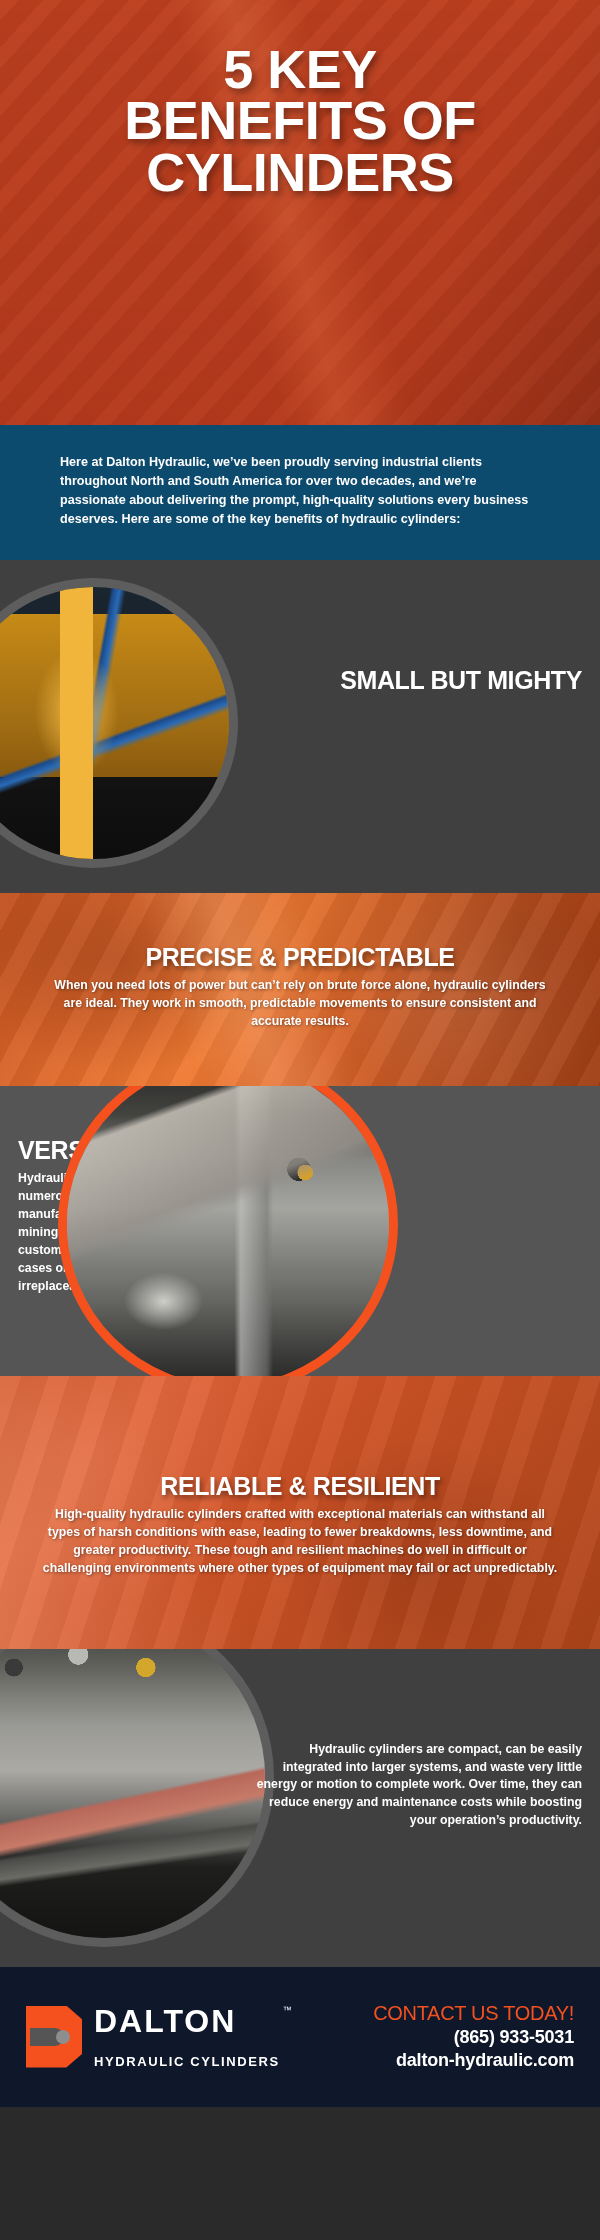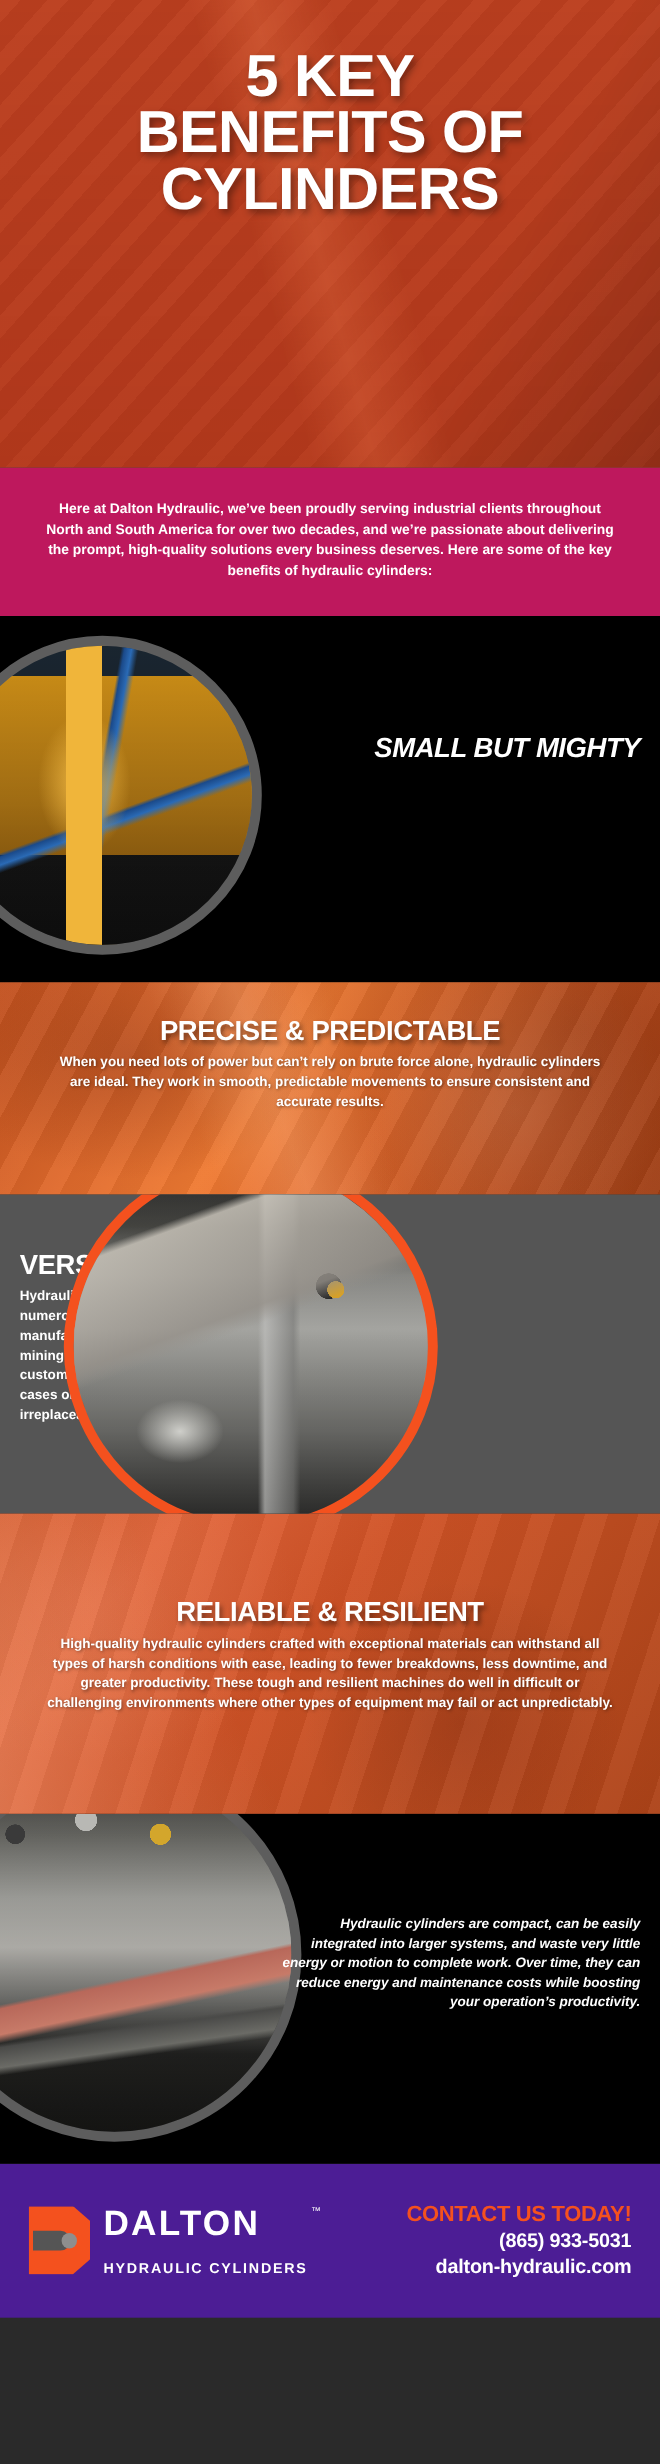--- a/index.html
+++ b/index.html
@@ -56,34 +56,34 @@
     font-weight: 800;
     letter-spacing: -0.5px;
     text-transform: uppercase;
     text-shadow: 3px 4px 7px rgba(0,0,0,.38);
     padding: 0 14px;
   }
   .hero-title span { display: block; }
 
   
   .intro {
-    background: #be185d;
-    padding: 28px 42px 30px;
-    text-align: center;
+    background: #0c4a6e;
+    padding: 28px 60px 30px;
+    text-align: left;
     color: #fff;
   }
   .intro p {
     font-size: 12.6px;
     line-height: 1.52;
     font-weight: 600;
   }
 
   
   .section { position: relative; overflow: hidden; }
-  .sec-dark { background: #000000; font-style: italic; }
+  .sec-dark { background: #404040; }
   .sec-gray { background: #555555; }
 
   .sec-orange-photo {
     background:
       radial-gradient(ellipse 240px 160px at 20% 35%, rgba(120,40,15,.35), rgba(0,0,0,0) 70%),
       radial-gradient(ellipse 200px 200px at 78% 60%, rgba(255,190,150,.22), rgba(0,0,0,0) 70%),
       linear-gradient(125deg, #c4521f 0%, #e06a2c 25%, #ef7a32 42%, #e2682a 60%, #c44f1c 82%, #ab4416 100%);
     position: relative;
   }
   .sec-orange-photo:before {
@@ -114,21 +114,21 @@
 
   h2.head {
     color: #fff;
     font-size: 25px;
     font-weight: 800;
     text-transform: uppercase;
     letter-spacing: -0.4px;
     margin-bottom: 7px;
     line-height: 1.02;
   }
-  h2.shadow { text-shadow: 2px 3px 5px rgba(0,0,0,.45); }
+  h2.shadow { text-shadow: 2px 3px 5px rgba(0,0,0,.45); margin-top: 20px; }
   .body {
     color: #fff;
     font-size: 12.3px;
     line-height: 1.46;
     font-weight: 600;
   }
   .body.sh { text-shadow: 1px 1px 3px rgba(0,0,0,.45); }
 
   
   .circle {
@@ -186,21 +186,21 @@
       radial-gradient(circle 15px at 42% 12%, #b8b8b4 66%, rgba(0,0,0,0) 68%),
       radial-gradient(circle 14px at 63% 16%, #d3a62c 68%, rgba(0,0,0,0) 70%),
       linear-gradient(168deg, rgba(0,0,0,0) 56%, #b8685a 57%, #c77a68 63%, rgba(0,0,0,0) 65%),
       linear-gradient(172deg, rgba(0,0,0,0) 68%, #4a4a48 69%, #6b6b66 74%, rgba(0,0,0,0) 76%),
       radial-gradient(ellipse 28px 16px at 8% 72%, #e07a22, rgba(0,0,0,0) 72%),
       linear-gradient(180deg, rgba(0,0,0,.06), rgba(0,0,0,.34));
   }
 
   
   .footer {
-    background: #4c1d95;
+    background: #0f172a;
     height: 140px;
     display: flex;
     align-items: center;
     justify-content: space-between;
     padding: 0 26px;
   }
   .logo-wrap { display: flex; align-items: center; gap: 12px; }
   .logo-mark { position: relative; width: 56px; height: 62px; }
   .logo-d {
     position: absolute; inset: 0;
@@ -238,21 +238,21 @@
     color: #fff;
     font-size: 13px;
     font-weight: 700;
     letter-spacing: 1.6px;
     margin-top: 17px;
   }
   .contact { text-align: right; }
   .contact-title {
     color: #f4511e;
     font-size: 20px;
-    font-weight: 700;
+    font-weight: 400;
     letter-spacing: -0.3px;
   }
   .contact-phone, .contact-site {
     color: #fff;
     font-size: 18px;
     font-weight: 600;
     letter-spacing: -0.2px;
     margin-top: 2px;
   }
 </style>

